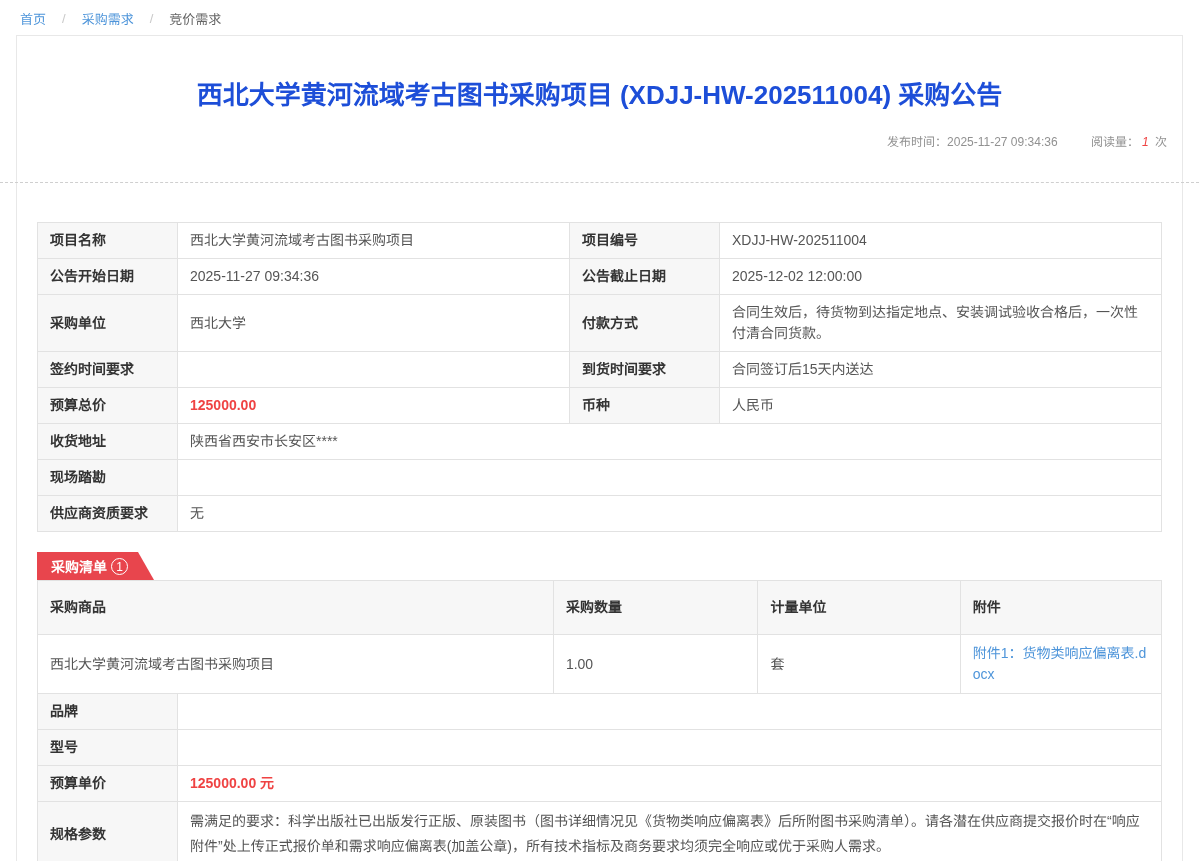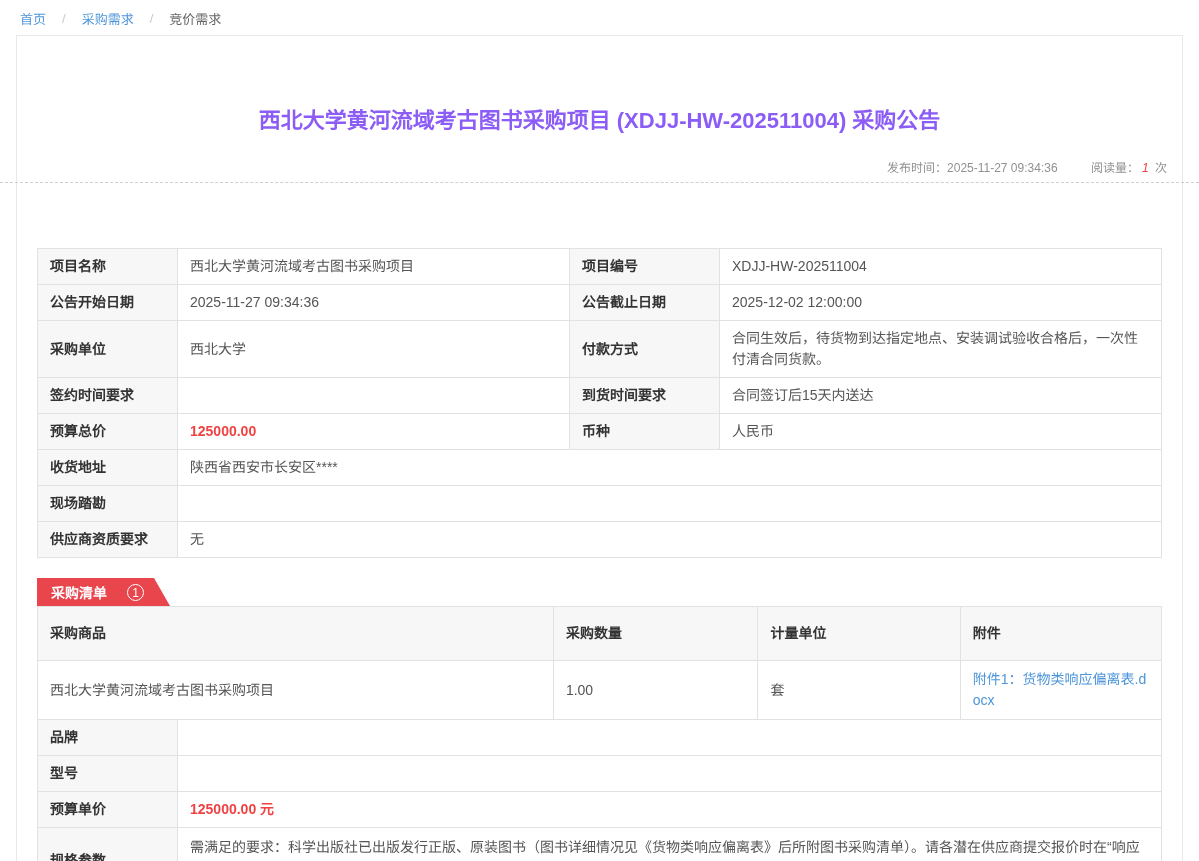--- a/index.html
+++ b/index.html
@@ -11,36 +11,36 @@
   }
   *{box-sizing:border-box;margin:0;padding:0;}
   html,body{width:1199px;height:861px;overflow:hidden;background:#fff;
     font-family:"Liberation Sans","DejaVu Sans",sans-serif;}
   
   .breadcrumb{padding:9px 0 0 20px;font-size:13px;color:#c9c9c9;display:flex;align-items:center;gap:16px;}
   .breadcrumb a{color:var(--link_blue);text-decoration:none;cursor:pointer;}
   .breadcrumb .current{color:#666;}
   
   .card{position:relative;margin:7px 16px 0;border:1px solid #e8e8e8;background:#fff;height:900px;}
-  .page-title{margin-top:72px;text-align:center;font-size:22px;font-weight:bold;color:#8b5cf6;line-height:26px;}
+  .page-title{margin-top:46px;text-align:center;font-size:26px;font-weight:bold;color:#1d4ed8;line-height:26px;}
   .meta{margin-top:24px;text-align:right;font-size:12px;color:#919191;height:20px;}
   .meta .chunk{margin:0 15px;}
   .meta .read-num{color:var(--price_red);font-style:italic;margin:0 3px;}
   .dashed-divider{position:absolute;left:-17px;right:-17px;top:146px;border-top:1px dashed #cfcfcf;}
   .card-body{padding:0 20px;}
   
   table{width:100%;border-collapse:collapse;table-layout:fixed;font-size:14px;}
   td{border:1px solid var(--border_gray);padding:7px 12px;line-height:21px;vertical-align:middle;
      color:#555;word-break:break-all;}
   td.lab{background:var(--label_bg);font-weight:bold;color:#333;}
   .info-table{margin-top:70px;}
   .red{color:var(--price_red);font-weight:bold;}
   
   .ribbon-row{margin-top:20px;}
-  .ribbon{display:inline-flex;align-items:center;gap:20px;background:var(--accent_red);color:#fff;
+  .ribbon{display:inline-flex;align-items:center;gap:4px;background:var(--accent_red);color:#fff;
     font-size:14px;font-weight:bold;padding:4px 26px 4px 14px;
     clip-path:polygon(0 0,calc(100% - 16px) 0,100% 100%,0 100%);}
   .ribbon .count-circle{width:17px;height:17px;border:1px solid #fff;border-radius:50%;
     font-size:12px;font-weight:normal;line-height:16px;text-align:center;font-style:normal;}
   .list-table td.head{background:var(--label_bg);font-weight:bold;color:#333;padding:16px 12px;}
   .list-table td.cell{padding:8px 12px;}
   .detail-table{margin-top:-1px;}
   a.attachment{color:var(--link_blue);text-decoration:none;cursor:pointer;line-height:21px;}
   .spec-text{line-height:25px;}
 </style>

